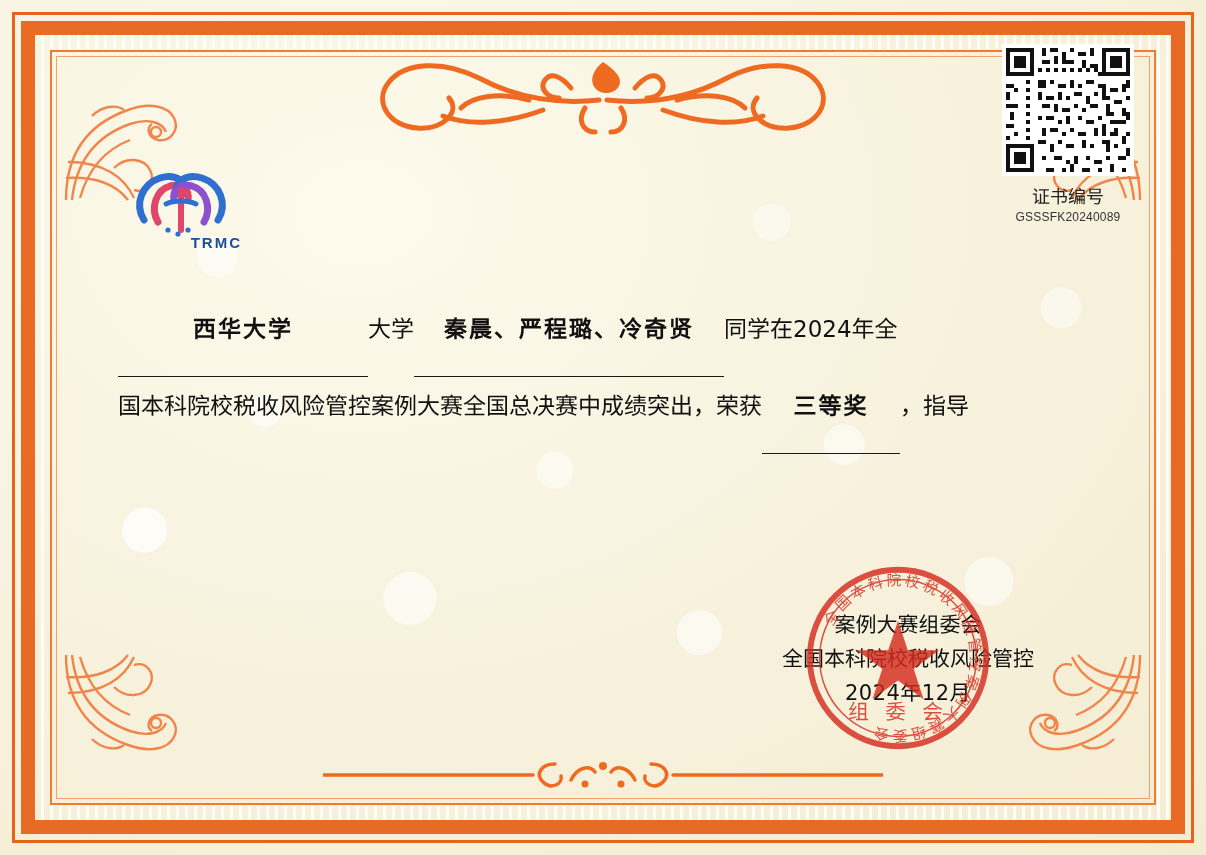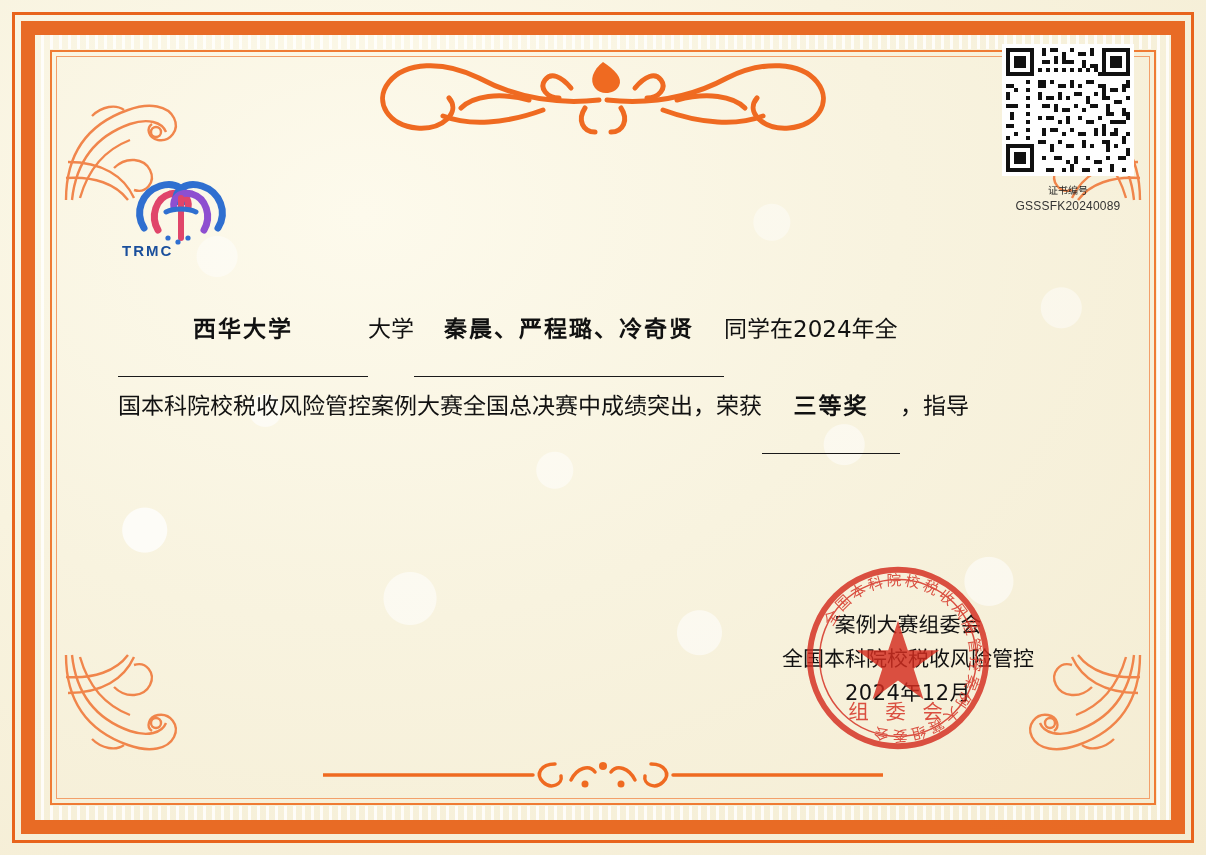--- a/index.html
+++ b/index.html
@@ -121,23 +121,23 @@
     left: 50%; bottom: 55px;
     transform: translateX(-50%);
     width: 560px; height: 50px;
     color: #ef6a21;
   }
   .bottom-flourish svg { width: 100%; height: 100%; display: block; }
 
   
   .logo {
     position: absolute;
-    left: 122px; top: 168px;
+    left: 122px; top: 160px;
     width: 120px; height: 100px;
-    text-align: left;
+    text-align: right;
   }
   .logo svg { display: block; }
   .logo-text {
     font-family: "Liberation Sans", sans-serif;
     font-size: 15px;
     letter-spacing: 2px;
     color: #1a4f9c;
     font-weight: bold;
     margin-top: -4px;
   }
@@ -149,21 +149,21 @@
     width: 140px;
     text-align: center;
   }
   .qr-code {
     width: 132px; height: 132px;
     margin: 0 auto;
     background-color: #fff;
   }
   .qr-label {
     margin-top: 6px;
-    font-size: 10px;
+    font-size: 18px;
     color: #222;
     font-family: "Liberation Sans", sans-serif;
   }
   .qr-serial {
     margin-top: 2px;
     font-size: 12px;
     color: #333;
     font-family: "Liberation Sans", sans-serif;
     letter-spacing: .2px;
   }

